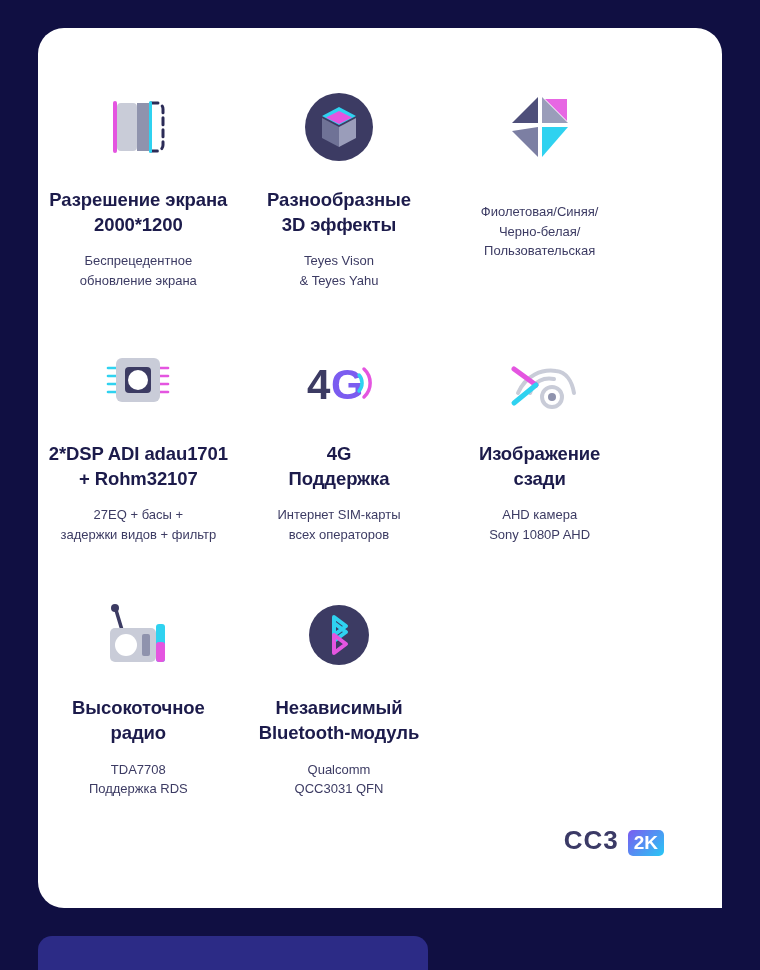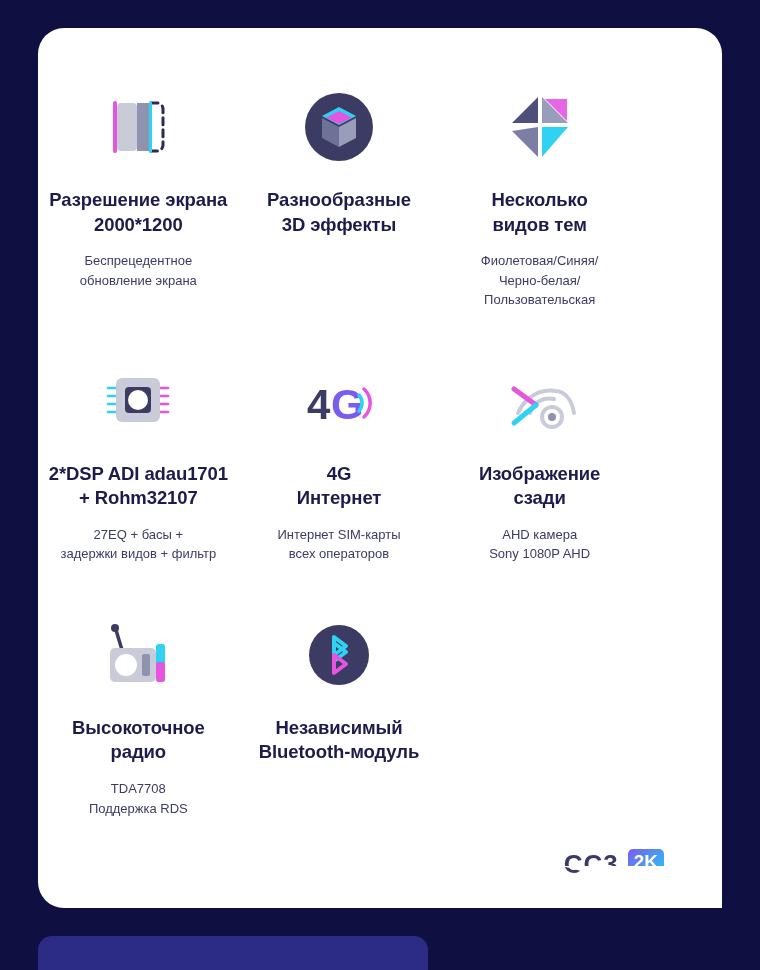--- a/index.html
+++ b/index.html
@@ -86,23 +86,23 @@
     font-size: 13px;
     color: #3c3b63;
     text-align: center;
     line-height: 1.5;
     white-space: pre-line;
     font-weight: normal;
   }
   .brand {
     position: absolute;
     right: 58px;
-    bottom: 28px;
+    bottom: 52px;
     display: flex;
-    align-items: flex-start;
+    align-items: flex-end;
     gap: 9px;
   }
   .brand-name {
     font-size: 26px;
     font-weight: bold;
     color: #3b3a66;
     letter-spacing: 1px;
   }
   .brand-badge {
     background: linear-gradient(135deg, #7b5cf0, #27c8f5);
@@ -155,34 +155,34 @@
           <svg width="86" height="80" viewBox="0 0 86 80">
             <circle cx="43" cy="40" r="34" fill="#3c3b63"></circle>
             <path d="M43 20 L60 29 L43 38 L26 29 Z" fill="#2fd2f0"></path>
             <path d="M43 24 L56 30.5 L43 37 L30 30.5 Z" fill="#e455e0"></path>
             <path d="M26 31 L43 40 L43 60 L26 51 Z" fill="#6f7296"></path>
             <path d="M60 31 L43 40 L43 60 L60 51 Z" fill="#9a9dba"></path>
           </svg>
         </div>
         <div class="title">Разнообразные
 3D эффекты</div>
+        <div class="subtitle">Teyes Vison
+&amp; Teyes Yahu</div>
       </div>
 
       <div class="cell">
         <div class="icon-wrap">
           <svg width="86" height="80" viewBox="0 0 86 80">
             <path d="M41 10 L41 36 L15 36 Z" fill="#4e4f7a"></path>
             <path d="M45 10 L45 36 L71 36 Z" fill="#9a9dba"></path>
             <path d="M41 40 L41 70 L15 44 Z" fill="#7c7fa3"></path>
             <path d="M45 40 L71 40 L45 70 Z" fill="#2fd2f0"></path>
             <path d="M48 12 L70 12 L70 34 Z" fill="#e455e0" opacity="0.9"></path>
           </svg>
         </div>
-        <div class="title">Несколько
-видов тем</div>
         <div class="subtitle">Фиолетовая/Синяя/
 Черно-белая/
 Пользовательская</div>
       </div>
 
       <div class="cell">
         <div class="icon-wrap">
           <svg width="86" height="82" viewBox="0 0 86 82">
             <g stroke="#2fd2f0" stroke-width="2.6" stroke-linecap="round">
               <line x1="21" y1="28" x2="13" y2="28"></line>
@@ -211,21 +211,21 @@
       <div class="cell">
         <div class="icon-wrap">
           <svg width="100" height="80" viewBox="0 0 100 80">
             <text x="18" y="58" font-family="Liberation Sans, sans-serif" font-size="42" font-weight="bold" fill="#3c3b63">4</text>
             <text x="42" y="58" font-family="Liberation Sans, sans-serif" font-size="42" font-weight="bold" fill="#7b5cf0">G</text>
             <path d="M70 34 a12 12 0 0 1 0 16" fill="none" stroke="#2fd2f0" stroke-width="3.5" stroke-linecap="round"></path>
             <path d="M75 28 a19 19 0 0 1 0 28" fill="none" stroke="#e455e0" stroke-width="3.5" stroke-linecap="round"></path>
           </svg>
         </div>
         <div class="title">4G
-Интернет</div>
+Поддержка</div>
         <div class="subtitle">Интернет SIM-карты
 всех операторов</div>
       </div>
 
       <div class="cell">
         <div class="icon-wrap">
           <svg width="100" height="80" viewBox="0 0 100 80">
             <path d="M28 52 C36 34 52 28 66 30 C76 31 82 40 84 52" fill="none" stroke="#c9ccd8" stroke-width="4" stroke-linecap="round"></path>
             <path d="M40 52 C44 40 54 36 64 38" fill="none" stroke="#c9ccd8" stroke-width="4" stroke-linecap="round"></path>
             <circle cx="62" cy="56" r="10" fill="none" stroke="#c9ccd8" stroke-width="4"></circle>
@@ -261,20 +261,22 @@
       <div class="cell">
         <div class="icon-wrap">
           <svg width="86" height="80" viewBox="0 0 86 80">
             <circle cx="43" cy="40" r="30" fill="#3c3b63"></circle>
             <path d="M38 28 L50 37 L38 46 L38 22 L50 31 L38 40" fill="none" stroke="#2fd2f0" stroke-width="4" stroke-linejoin="round" stroke-linecap="round"></path>
             <path d="M38 40 L38 58 L50 49 L38 40" fill="none" stroke="#e455e0" stroke-width="4" stroke-linejoin="round" stroke-linecap="round"></path>
           </svg>
         </div>
         <div class="title">Независимый
 Bluetooth-модуль</div>
+        <div class="subtitle">Qualcomm
+QCC3031 QFN</div>
       </div>
 
     </div>
 
     <div class="brand">
       <span class="brand-name">CC3</span>
       <span class="brand-badge">2K</span>
     </div>
 
   </div>

